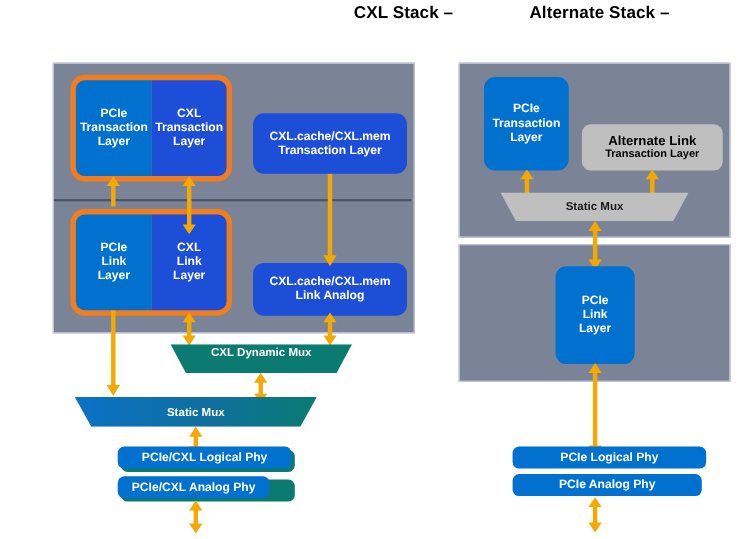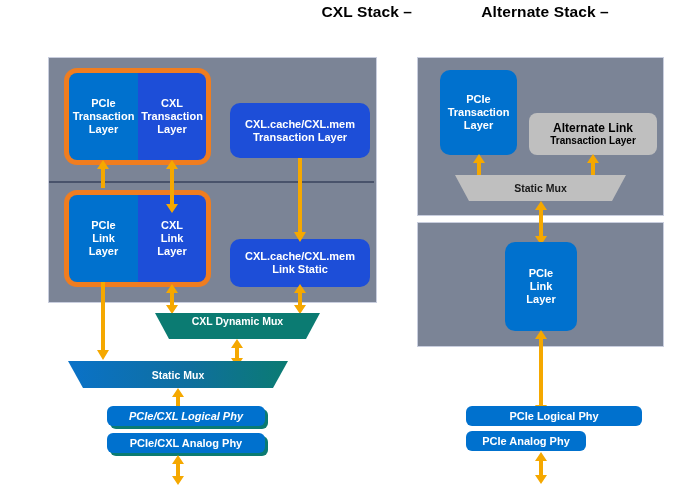--- a/index.html
+++ b/index.html
@@ -90,21 +90,21 @@
 </div>
 
 <div class="box teal r8 join-right" style="left:138px;top:195px;width:68px;height:87px;font-size:11px;border-radius:0 8px 8px 0;">
   <span class="ln">CXL</span>
   <span class="ln">Link</span>
   <span class="ln">Layer</span>
 </div>
 
 <div class="box teal r10" style="left:230px;top:239px;width:140px;height:48px;font-size:11px;">
   <span class="ln">CXL.cache/CXL.mem</span>
-  <span class="ln">Link Static</span>
+  <span class="ln">Link Analog</span>
 </div>
 
 <svg class="arrow" style="left:96px;top:160px;" width="14" height="28" viewBox="0 0 14 28">
   <polygon points="7,0 13,9 9,9 9,28 5,28 5,9 1,9" fill="#f5a800"></polygon>
 </svg>
 <svg class="arrow" style="left:165px;top:160px;" width="14" height="53" viewBox="0 0 14 53">
   <polygon points="7,0 13,9 9,9 9,44 13,44 7,53 1,44 5,44 5,9 1,9" fill="#f5a800"></polygon>
 </svg>
 <svg class="arrow" style="left:293px;top:158px;" width="14" height="84" viewBox="0 0 14 84">
   <polygon points="5,0 9,0 9,74 13,74 7,84 1,74 5,74" fill="#f5a800"></polygon>
@@ -143,26 +143,26 @@
     <polygon points="0,0 220,0 205,27 15,27" fill="url(#gmux)"></polygon>
   </svg>
   <span>Static Mux</span>
 </div>
 
 <svg class="arrow" style="left:171px;top:388px;" width="14" height="27" viewBox="0 0 14 27">
   <polygon points="7,0 13,9 9,9 9,18 13,18 7,27 1,18 5,18 5,9 1,9" fill="#f5a800"></polygon>
 </svg>
 
 <div class="chip-shadow" style="left:110px;top:409px;width:158px;height:20px;"></div>
-<div class="box blue r6" style="left:107px;top:406px;width:158px;height:20px;font-size:11px;font-style:italic;">
+<div class="box blue r6" style="left:107px;top:406px;width:158px;height:20px;font-size:11px;">
   <span class="ln">PCIe/CXL Logical Phy</span>
 </div>
 
 <div class="chip-shadow" style="left:110px;top:436px;width:158px;height:20px;"></div>
-<div class="box blue r6" style="left:107px;top:433px;width:158px;height:20px;font-size:11px;">
+<div class="box blue r6" style="left:107px;top:433px;width:138px;height:20px;font-size:11px;">
   <span class="ln">PCIe/CXL Analog Phy</span>
 </div>
 
 <svg class="arrow" style="left:171px;top:455px;" width="14" height="30" viewBox="0 0 14 30">
   <polygon points="7,0 13,9 9,9 9,21 13,21 7,30 1,21 5,21 5,9 1,9" fill="#f5a800"></polygon>
 </svg>
 
 <div class="gray-panel" style="left:417px;top:57px;width:245px;height:157px;"></div>
 <div class="gray-panel" style="left:417px;top:222px;width:245px;height:123px;"></div>
 
@@ -201,19 +201,19 @@
   <span class="ln">Layer</span>
 </div>
 
 <svg class="arrow" style="left:534px;top:330px;" width="14" height="84" viewBox="0 0 14 84">
   <polygon points="7,0 13,9 9,9 9,75 13,75 7,84 1,75 5,75 5,9 1,9" fill="#f5a800"></polygon>
 </svg>
 
 <div class="box blue r6" style="left:466px;top:406px;width:176px;height:20px;font-size:11px;">
   <span class="ln">PCIe Logical Phy</span>
 </div>
-<div class="box blue r6" style="left:466px;top:431px;width:120px;height:20px;font-size:11px;">
+<div class="box blue r6" style="left:466px;top:431px;width:172px;height:20px;font-size:11px;">
   <span class="ln">PCIe Analog Phy</span>
 </div>
 
 <svg class="arrow" style="left:534px;top:452px;" width="14" height="32" viewBox="0 0 14 32">
   <polygon points="7,0 13,9 9,9 9,23 13,23 7,32 1,23 5,23 5,9 1,9" fill="#f5a800"></polygon>
 </svg>
 
 </body></html>

